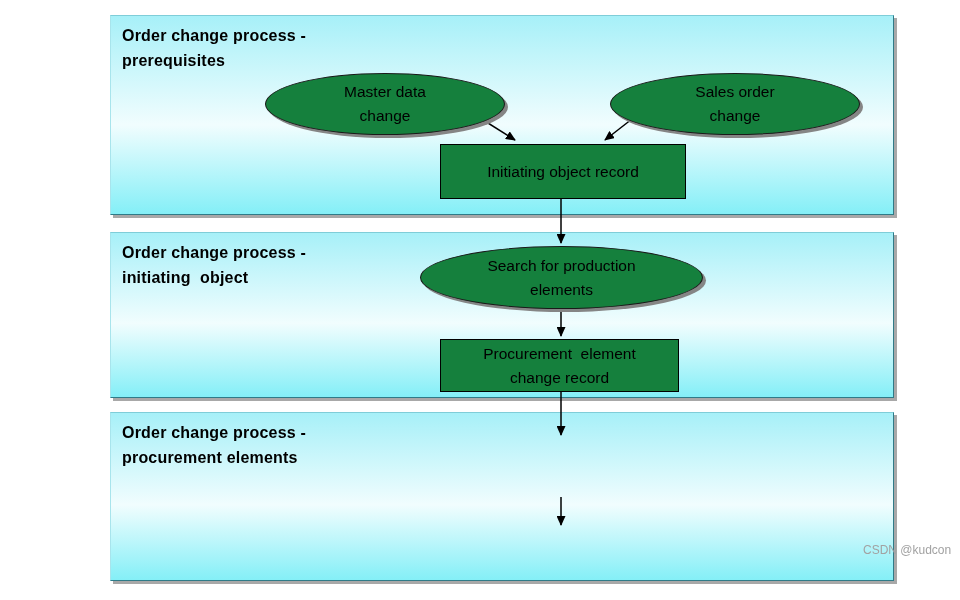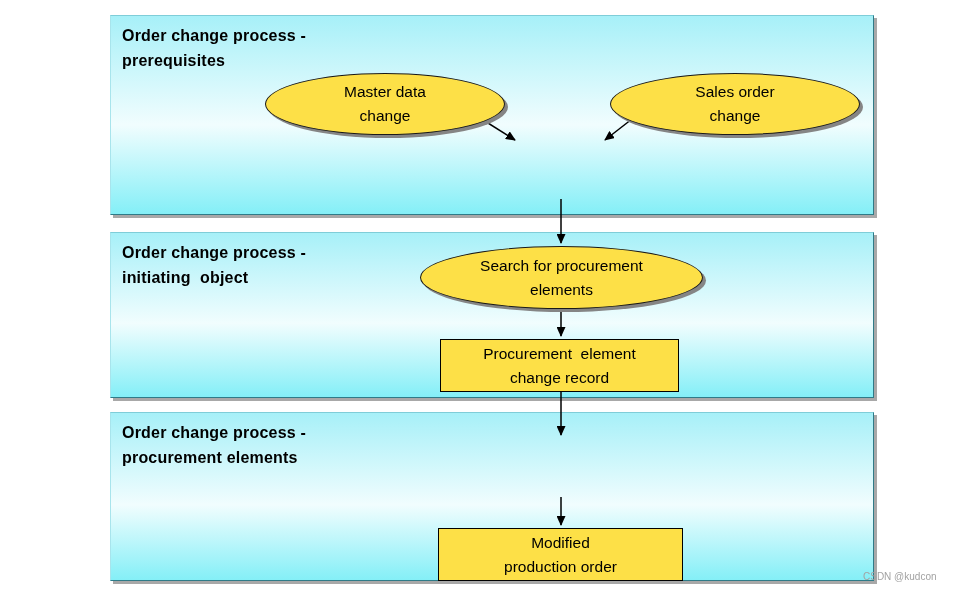--- a/index.html
+++ b/index.html
@@ -12,38 +12,39 @@
   #canvas { position:relative; width:960px; height:600px; background:#ffffff; }
 
   .panel {
     position:absolute;
     left:110px;
     width:762px;
     background:linear-gradient(180deg, #a7f0f8 0%, #f1fdfe 55%, #84eff7 100%);
     border:1px solid;
     border-color:#7fcdd8 #2f7b88 #2f7b88 #a8e4ec;
     box-shadow:3px 3px 0 #a8a8a8;
+    padding-left:20px;
   }
   .panel-1 { top:15px;  height:198px; }
   .panel-2 { top:232px; height:164px; }
   .panel-3 { top:412px; height:167px; }
 
   .panel-title {
     margin:0;
     position:absolute; top:7px; left:11px;
     font-size:16px; line-height:25px; font-weight:bold; color:#000000;
     white-space:pre-wrap;
     letter-spacing:0.2px;
   }
 
   .node {
     position:absolute;
     display:flex; align-items:center; justify-content:center;
     text-align:center;
-    background:#fde047;
+    background:#15803d;
     color:#000000;
     font-size:15.5px; line-height:24px;
     white-space:pre-wrap;
     z-index:3;
     box-sizing:border-box;
   }
   .ellipse {
     border:1.5px solid #1a1a1a;
     border-radius:50%;
     box-shadow:3px 3px 0 #858585;
@@ -60,22 +61,22 @@
 
   .arrows {
     position:absolute; left:0; top:0;
     width:960px; height:600px;
     z-index:2;
     pointer-events:none;
   }
 
   .watermark {
     position:absolute;
-    left:863px; top:570px;
-    font-size:10px; line-height:14px;
+    left:863px; top:543px;
+    font-size:12px; line-height:14px;
     color:#a2a2a2;
     z-index:4;
   }
 </style>
 </head>
 <body>
 
 <div id="canvas">
 
   <section class="panel panel-1">
@@ -110,32 +111,31 @@
   <div class="node ellipse n-master">
     <span>Master data
 change</span>
   </div>
 
   <div class="node ellipse n-sales">
     <span>Sales order
 change</span>
   </div>
 
+  <div class="node rect n-initrec">
+    <span>Initiating object record</span>
+  </div>
 
   <div class="node ellipse n-search">
-    <span>Search for procurement
+    <span>Search for production
 elements</span>
   </div>
 
   <div class="node rect n-procrec">
     <span>Procurement  element
 change record</span>
   </div>
 
 
-  <div class="node rect n-modified">
-    <span>Modified
-production order</span>
-  </div>
 
   <div class="watermark">CSDN @kudcon</div>
 
 </div>
 
 </body></html>

